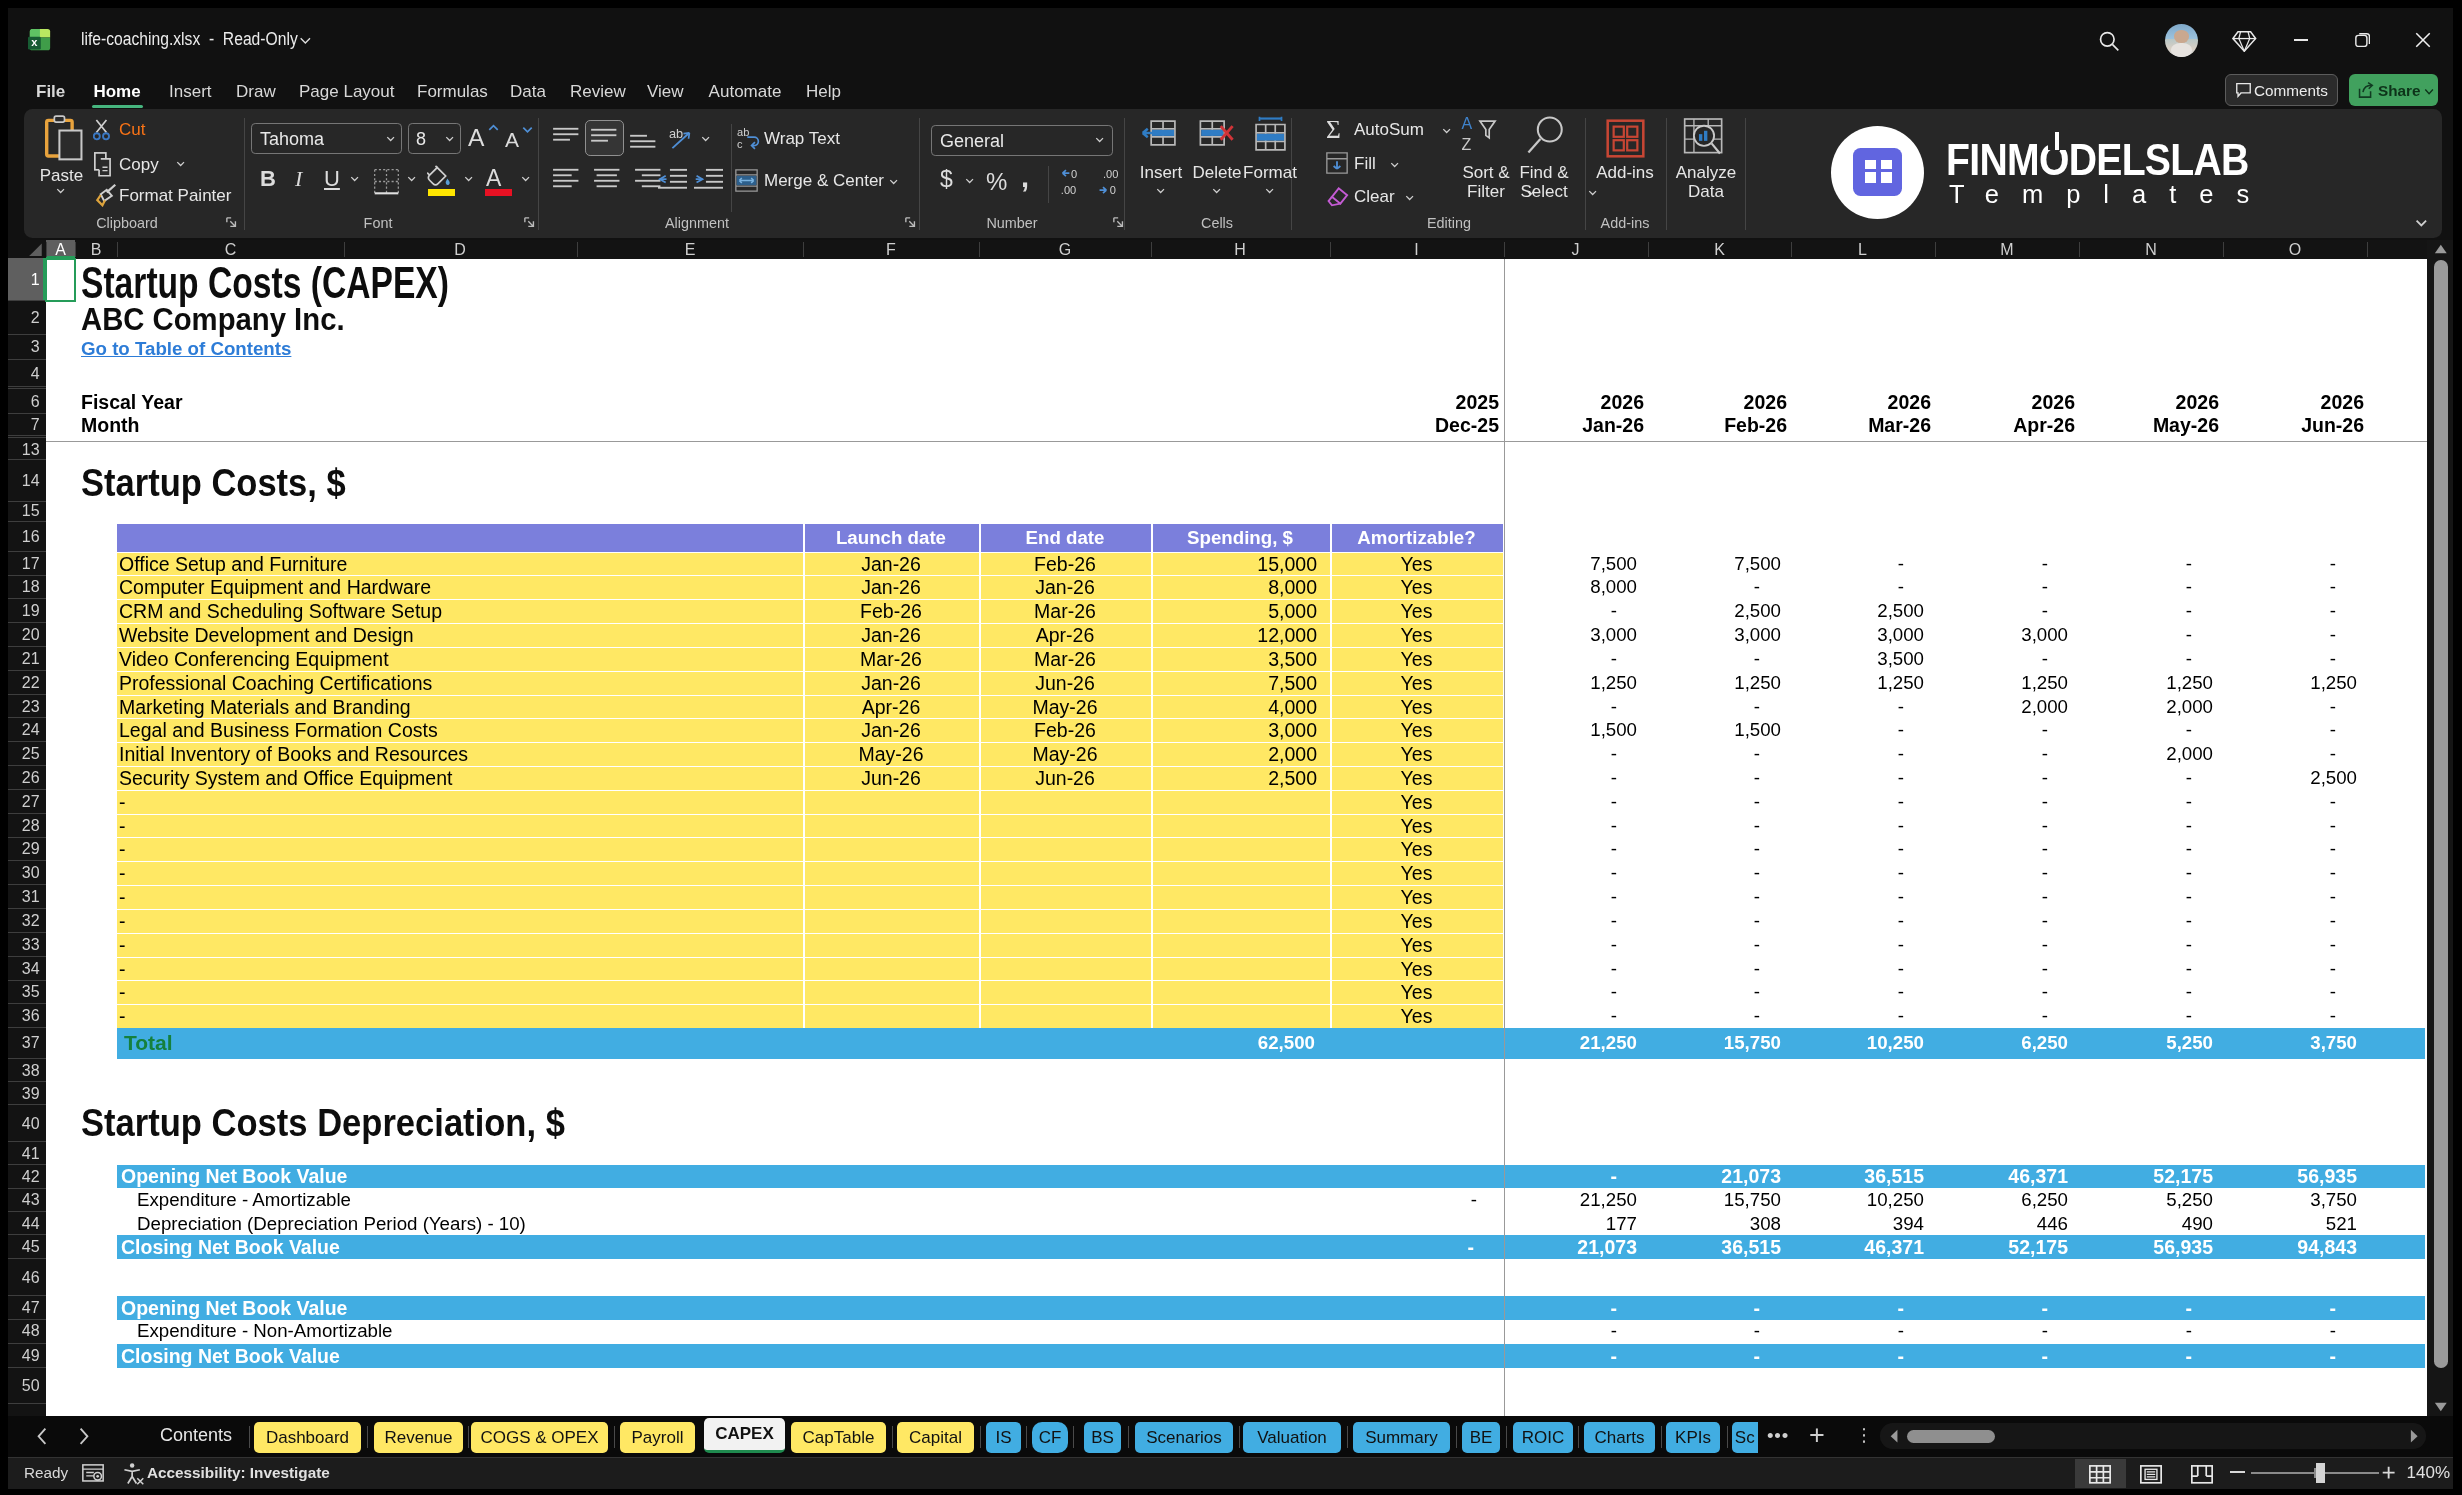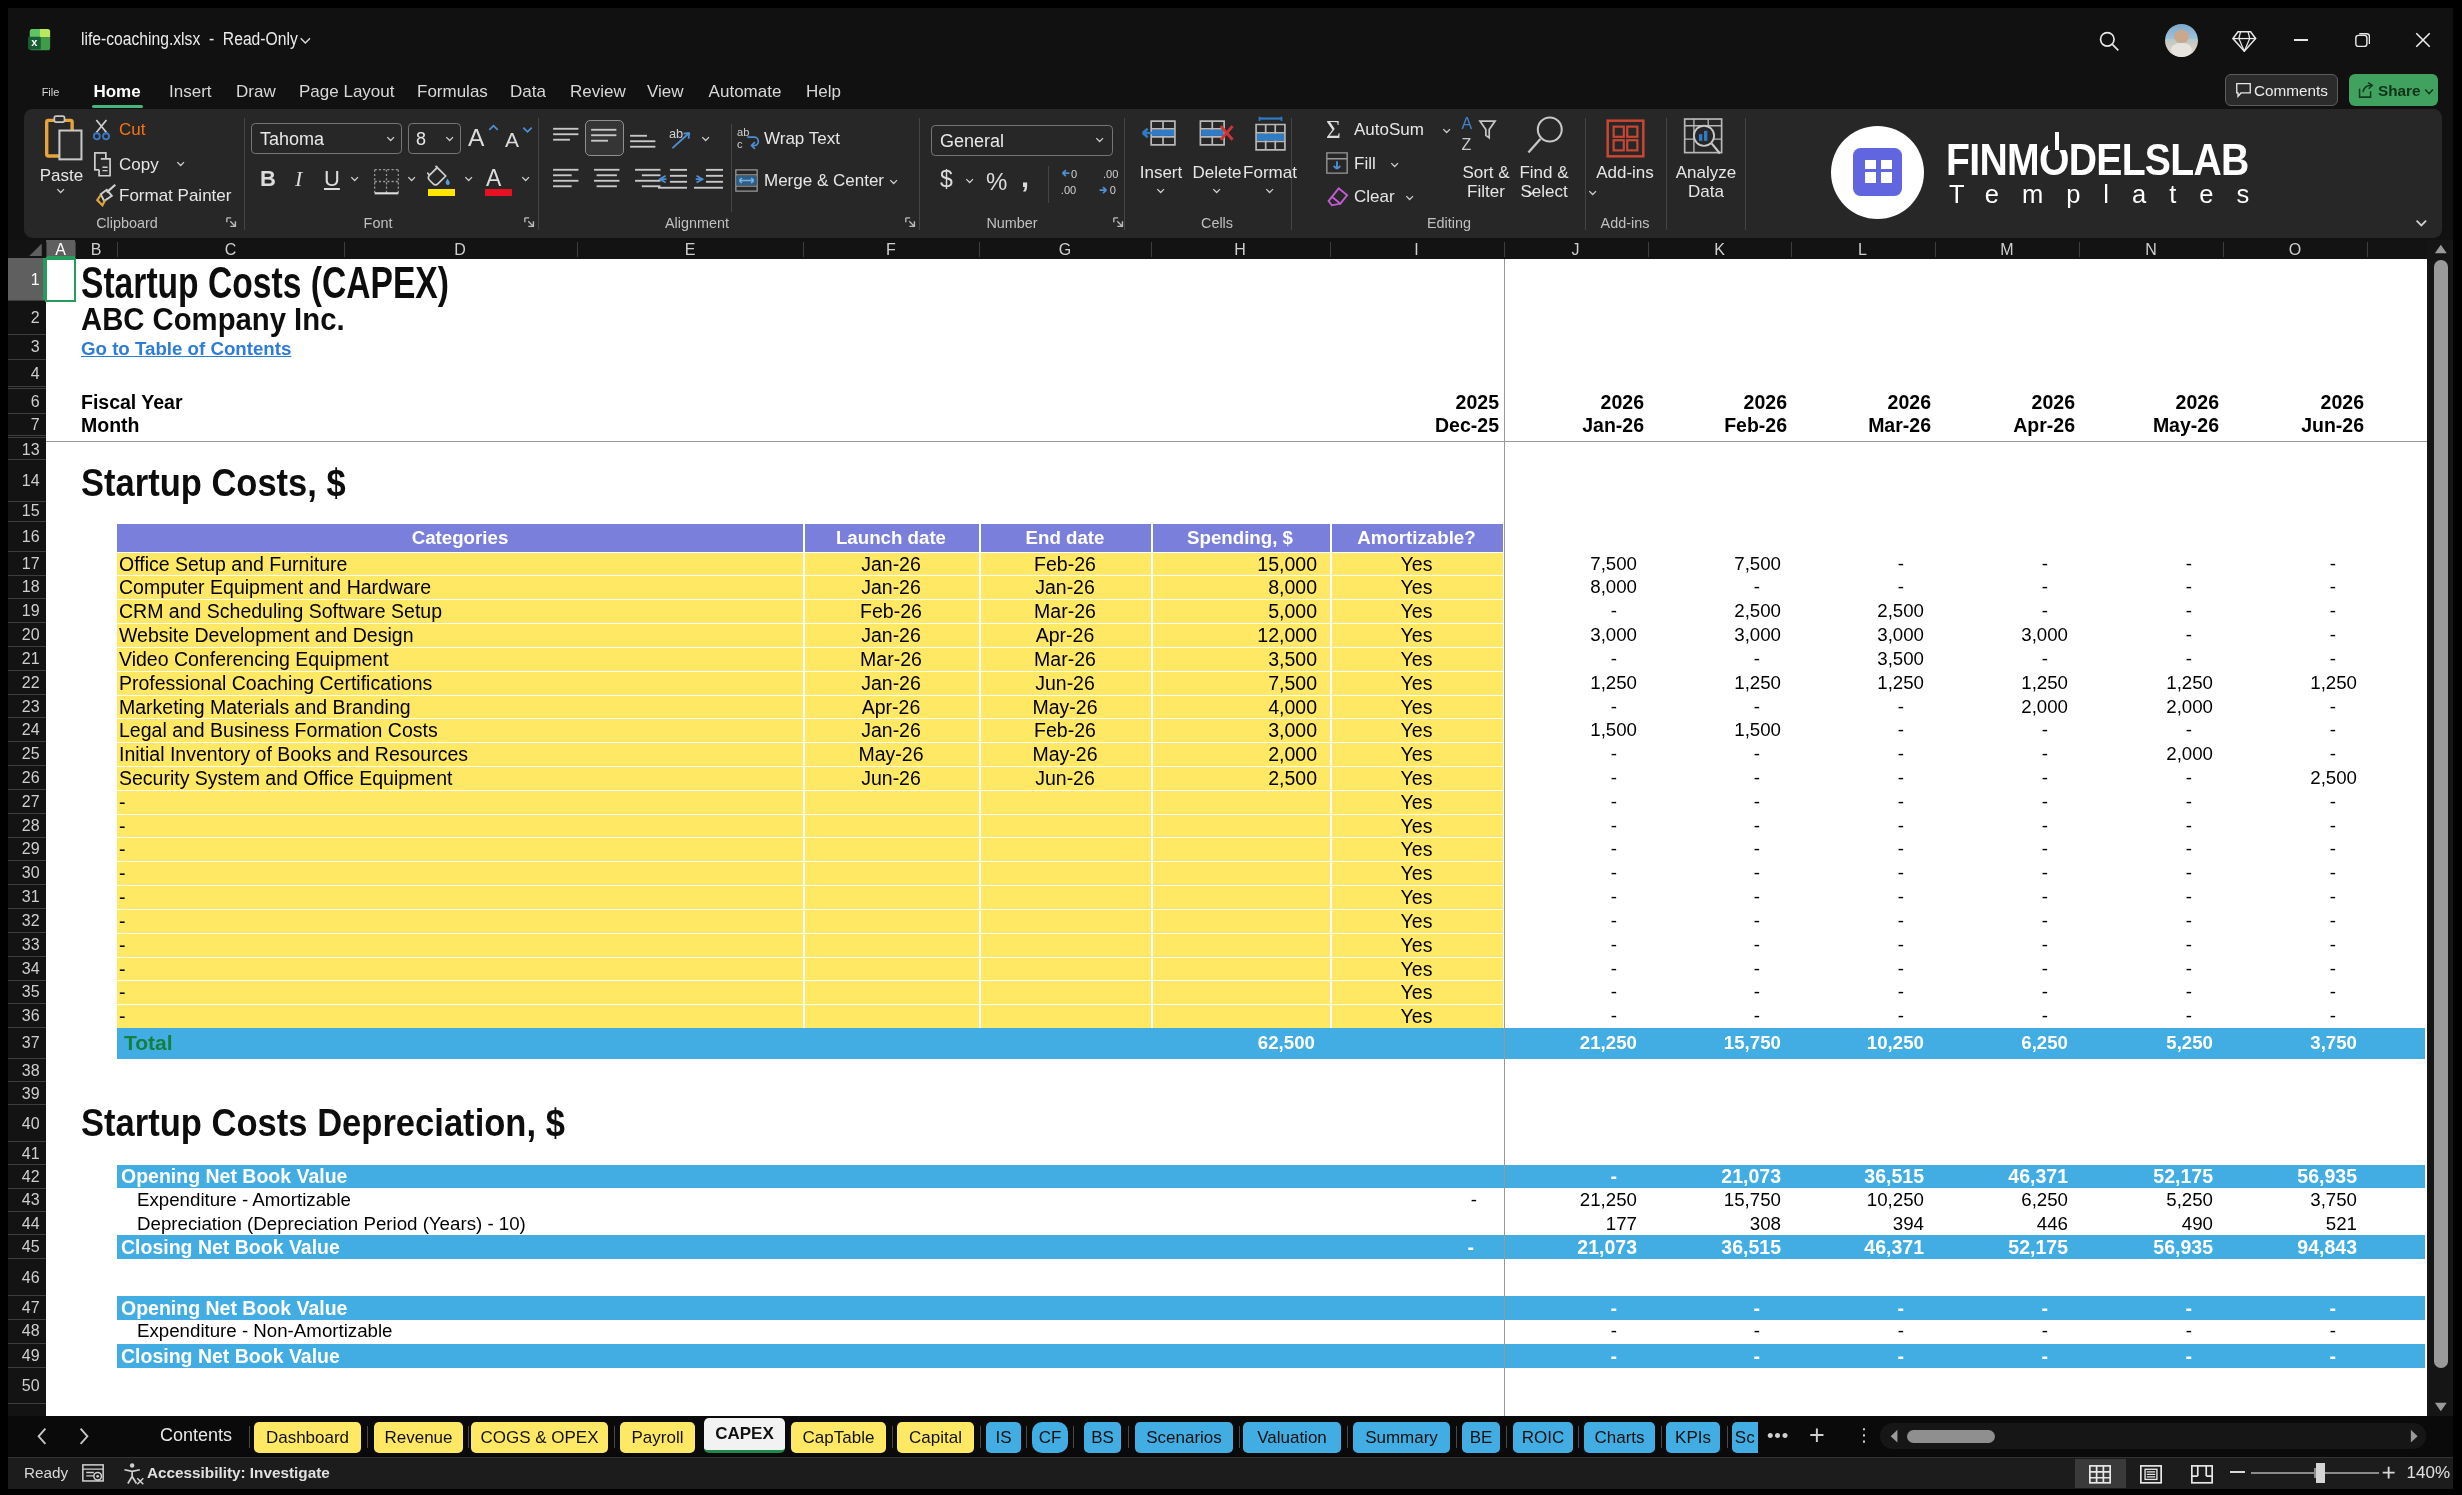--- a/index.html
+++ b/index.html
@@ -35,21 +35,21 @@
       <path d="M1 9 L28 9" stroke="#e8e8e8" stroke-width="1.5"></path>
     </svg>
 <div class="a" style="left:2294px;top:39px;width:14.4px;height:1.7px;background:#e8e8e8"></div>
 <svg class="a" style="left:2355px;top:32px" width="15.3" height="15.3" viewBox="0 0 18 18">
 <rect x="1" y="4" width="13" height="13" rx="3" fill="none" stroke="#e8e8e8" stroke-width="1.7"></rect>
 <path d="M5 2 h9 a3 3 0 0 1 3 3 v9" fill="none" stroke="#e8e8e8" stroke-width="1.7"></path>
     </svg>
 <svg class="a" style="left:2415px;top:32px" width="16" height="16" viewBox="0 0 19 19">
       <path d="M1.5 1.5 L17.5 17.5 M17.5 1.5 L1.5 17.5" stroke="#f0f0f0" stroke-width="1.8"></path>
     </svg>
-<div class="a" style="left:36px;top:81px;width:29px;height:22px;font-size:11px;color:#d8d8d8;font-weight:normal;text-align:center;line-height:22px;white-space:nowrap">File</div>
+<div class="a" style="left:36px;top:81px;width:29px;height:22px;font-size:17px;color:#d8d8d8;font-weight:bold;text-align:right;line-height:22px;white-space:nowrap">File</div>
 <div class="a" style="left:88px;top:81px;width:58px;height:22px;font-size:17px;color:#ffffff;font-weight:bold;text-align:center;line-height:22px;white-space:nowrap">Home</div>
 <div class="a" style="left:169px;top:81px;width:39px;height:22px;font-size:17px;color:#d8d8d8;font-weight:normal;text-align:center;line-height:22px;white-space:nowrap">Insert</div>
 <div class="a" style="left:236px;top:81px;width:36px;height:22px;font-size:17px;color:#d8d8d8;font-weight:normal;text-align:center;line-height:22px;white-space:nowrap">Draw</div>
 <div class="a" style="left:299px;top:81px;width:90px;height:22px;font-size:17px;color:#d8d8d8;font-weight:normal;text-align:center;line-height:22px;white-space:nowrap">Page Layout</div>
 <div class="a" style="left:417px;top:81px;width:67px;height:22px;font-size:17px;color:#d8d8d8;font-weight:normal;text-align:center;line-height:22px;white-space:nowrap">Formulas</div>
 <div class="a" style="left:510px;top:81px;width:33px;height:22px;font-size:17px;color:#d8d8d8;font-weight:normal;text-align:center;line-height:22px;white-space:nowrap">Data</div>
 <div class="a" style="left:570px;top:81px;width:50px;height:22px;font-size:17px;color:#d8d8d8;font-weight:normal;text-align:center;line-height:22px;white-space:nowrap">Review</div>
 <div class="a" style="left:647px;top:81px;width:32px;height:22px;font-size:17px;color:#d8d8d8;font-weight:normal;text-align:center;line-height:22px;white-space:nowrap">View</div>
 <div class="a" style="left:708px;top:81px;width:74px;height:22px;font-size:17px;color:#d8d8d8;font-weight:normal;text-align:center;line-height:22px;white-space:nowrap">Automate</div>
 <div class="a" style="left:806px;top:81px;width:34px;height:22px;font-size:17px;color:#d8d8d8;font-weight:normal;text-align:center;line-height:22px;white-space:nowrap">Help</div>
@@ -520,21 +520,20 @@
 <div class="a num" style="right:531px;top:414px;height:22px;line-height:22px;font-size:19.5px;font-weight:bold;color:#000;white-space:nowrap;">Mar-26</div>
 <div class="a num" style="right:387px;top:390px;height:24px;line-height:24px;font-size:19.5px;font-weight:bold;color:#000;white-space:nowrap;">2026</div>
 <div class="a num" style="right:387px;top:414px;height:22px;line-height:22px;font-size:19.5px;font-weight:bold;color:#000;white-space:nowrap;">Apr-26</div>
 <div class="a num" style="right:243px;top:390px;height:24px;line-height:24px;font-size:19.5px;font-weight:bold;color:#000;white-space:nowrap;">2026</div>
 <div class="a num" style="right:243px;top:414px;height:22px;line-height:22px;font-size:19.5px;font-weight:bold;color:#000;white-space:nowrap;">May-26</div>
 <div class="a num" style="right:98px;top:390px;height:24px;line-height:24px;font-size:19.5px;font-weight:bold;color:#000;white-space:nowrap;">2026</div>
 <div class="a num" style="right:98px;top:414px;height:22px;line-height:22px;font-size:19.5px;font-weight:bold;color:#000;white-space:nowrap;">Jun-26</div>
 <div class="a" style="left:46px;top:441px;width:2381px;height:1.3px;background:#999999"></div>
 <div class="a" style="left:81px;top:464px;height:37px;line-height:37px;font-size:39px;font-weight:bold;color:#0d0d0d;white-space:nowrap;transform:scaleX(0.885);transform-origin:left top">Startup Costs, $</div>
 <div class="a" style="left:117px;top:524px;width:1386px;height:28px;background:#7b7fdc"></div>
-<div class="a" style="left:117px;top:524px;width:686px;height:28px;line-height:28px;font-size:18.7px;font-weight:bold;color:#ffffff;text-align:center;white-space:nowrap">Categories</div>
 <div class="a" style="left:803px;top:524px;width:176px;height:28px;line-height:28px;font-size:18.7px;font-weight:bold;color:#ffffff;text-align:center;white-space:nowrap">Launch date</div>
 <div class="a" style="left:979px;top:524px;width:172px;height:28px;line-height:28px;font-size:18.7px;font-weight:bold;color:#ffffff;text-align:center;white-space:nowrap">End date</div>
 <div class="a" style="left:1151px;top:524px;width:178px;height:28px;line-height:28px;font-size:18.7px;font-weight:bold;color:#ffffff;text-align:center;white-space:nowrap">Spending, $</div>
 <div class="a" style="left:1330px;top:524px;width:173px;height:28px;line-height:28px;font-size:18.7px;font-weight:bold;color:#ffffff;text-align:center;white-space:nowrap">Amortizable?</div>
 <div class="a" style="left:117px;top:552px;width:1386px;height:477px;background:#ffe864"></div>
 <div class="a" style="left:803px;top:524px;width:1.7px;height:505px;background:#ffffff"></div>
 <div class="a" style="left:979px;top:524px;width:1.7px;height:505px;background:#ffffff"></div>
 <div class="a" style="left:1151px;top:524px;width:1.7px;height:505px;background:#ffffff"></div>
 <div class="a" style="left:1330px;top:524px;width:1.7px;height:505px;background:#ffffff"></div>
 <div class="a" style="left:117px;top:552px;width:1386px;height:0.8px;background:#ffffff"></div>

